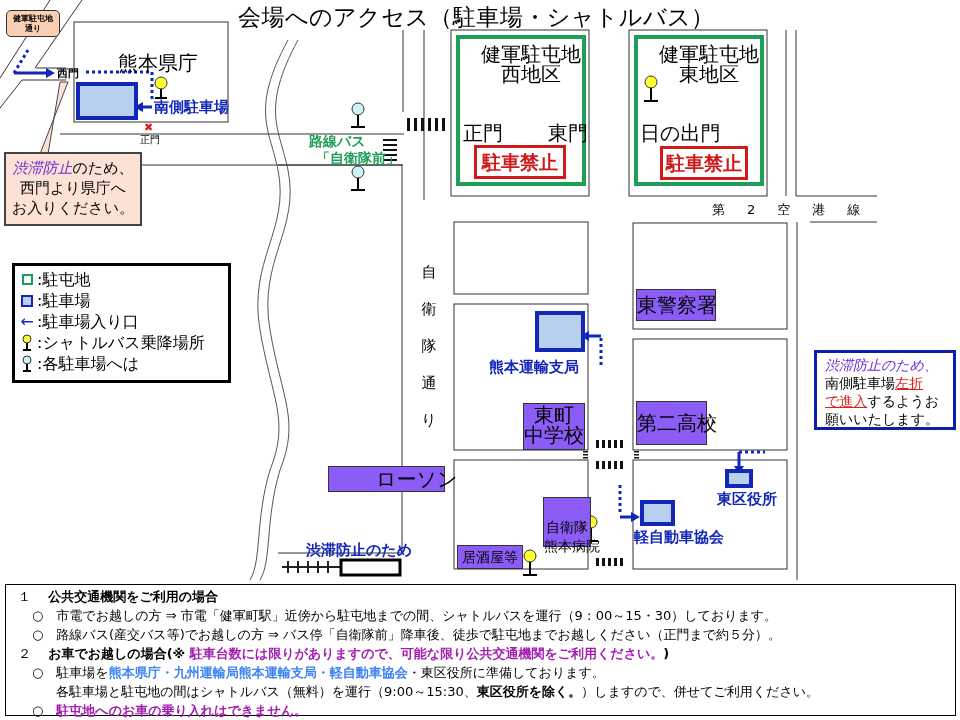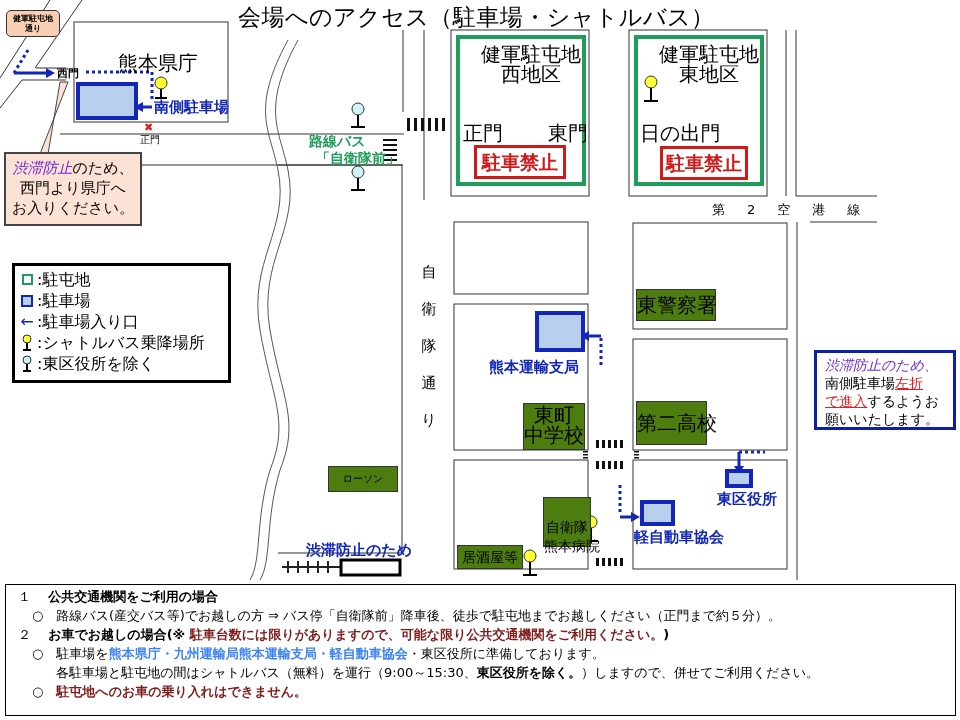--- a/index.html
+++ b/index.html
@@ -1,21 +1,21 @@
 <!DOCTYPE html>
 <html><head>
 <meta charset="utf-8">
 <style>
   html, body { margin:0; padding:0; background:#fff; }
   body { width:960px; height:720px; position:relative; overflow:hidden;
          font-family:"DejaVu Sans", sans-serif; color:#000; }
   .abs { position:absolute; }
   svg.map { position:absolute; left:0; top:0; }
   .title { left:238px; top:2px; font-size:23px; letter-spacing:0.5px; white-space:nowrap; }
-  .box { position:absolute; border:1px solid #333; background:#4d7c0f; }
+  .box { position:absolute; border:1px solid #333; background:#8b5cf6; }
   .label { position:absolute; white-space:nowrap; font-size:20px; }
   .lbl-c { text-align:center; line-height:20px;margin-left:10px; }
   .green-lot { position:absolute; border:4px solid #1f9e5a; box-sizing:border-box; }
   .nopark { position:absolute; border:3px solid #d01919; color:#d01919; font-weight:bold;
             font-size:19px; text-align:center; line-height:28px; box-sizing:border-box; background:#fff; }
   .blue-lot { position:absolute; border:4px solid #1226b8; background:#b8d0ee; box-sizing:border-box; }
   .blue-label { position:absolute; color:#1226b8; font-weight:bold; font-size:15px; white-space:nowrap; }
   .green-label { position:absolute; color:#1f9e5a; font-weight:bold; font-size:14px; white-space:nowrap; line-height:17px; }
   .callout { position:absolute; background:#fbe2d5; border:2px solid #444; box-sizing:border-box;
              font-size:15px; line-height:20px; text-align:center; padding-top:4px; }
@@ -27,21 +27,21 @@
   .sq-green { width:11px; height:11px; border:2px solid #1f9e5a; box-sizing:border-box; }
   .sq-blue { width:12px; height:12px; border:2px solid #1226b8; background:#b8d0ee; box-sizing:border-box; }
   .note-blue { position:absolute; left:814px; top:350px; width:142px; height:80px; border:3px solid #0b1fa8;
                box-sizing:border-box; font-size:14px; line-height:18px; padding:3px 0 0 8px; background:#fff; }
   .note-blue u { color:#e02020; text-decoration:underline; }
   .bottom { position:absolute; left:5px; top:584px; width:951px; height:132px; border:1px solid #000;
             box-sizing:border-box; font-size:13px; line-height:19px; padding:2px 0 0 12px; }
   .bottom .line { white-space:nowrap; }
   .bold { font-weight:bold; }
   .bblue { color:#3b82f6; font-weight:bold;text-align:right; }
-  .bred { color:#7f1d1d; font-weight:bold; }
+  .bred { color:#a21caf; font-weight:bold; }
   .vert { position:absolute; left:420px; top:254px; width:18px; font-size:15px; line-height:37px; text-align:center; }
   .sign { position:absolute; left:6px; top:10px; width:54px; height:27px; background:#f8cfb3; border:1px solid #333;
           border-radius:5px; font-size:8px; font-weight:bold; text-align:center; line-height:10px; padding-top:3px; box-sizing:border-box; }
 </style>
 </head>
 <body>
 
 <svg class="map" width="960" height="720">
 
   <line x1="0" y1="78" x2="50" y2="0" stroke="#333" stroke-width="1"></line>
@@ -236,21 +236,21 @@
 </div>
 
 <div class="box label" style="left:636px;top:289px;width:78px;height:30px;line-height:30px;text-align:center;">東警察署</div>
 <div class="blue-lot" style="left:535px;top:311px;width:50px;height:41px;"></div>
 <div class="blue-label" style="left:489px;top:358px;">熊本運輸支局</div>
 <div class="box label lbl-c" style="left:513px;top:403px;width:60px;height:44px;padding-top:1px;">
   <div>東町</div>
   <div>中学校</div>
 </div>
 <div class="box label" style="left:636px;top:401px;width:69px;height:42px;line-height:42px;text-align:center;">第二高校</div>
-<div class="box label" style="left:328px;top:466px;width:68px;height:24px;line-height:24px;text-align:center;font-size:10px;">ローソン</div>
+<div class="box label" style="left:328px;top:466px;width:68px;height:24px;line-height:24px;text-align:center;font-size:20px;padding-left:47px;">ローソン</div>
 <div class="blue-label" style="left:306px;top:541px;">渋滞防止のため</div>
 <div class="box label lbl-c" style="left:533px;top:497px;width:48px;height:50px;font-size:14px;line-height:19px;padding-top:20px;box-sizing:border-box;">
   <div>自衛隊</div>
   <div>熊本病院</div>
 </div>
 <div class="box label" style="left:457px;top:545px;width:64px;height:22px;line-height:22px;text-align:center;font-size:14px;">居酒屋等</div>
 <div class="blue-lot" style="left:640px;top:500px;width:35px;height:26px;"></div>
 <div class="blue-label" style="left:634px;top:528px;">軽自動車協会</div>
 <div class="blue-lot" style="left:725px;top:469px;width:28px;height:19px;"></div>
 <div class="blue-label" style="left:717px;top:490px;">東区役所</div>
@@ -288,31 +288,32 @@
     </div>
   <div class="row">
       <span class="sym">
         <svg width="10" height="18">
           <circle cx="5" cy="5" r="4" fill="#cdf2f7" stroke="#333"></circle>
           <line x1="5" y1="9" x2="5" y2="16" stroke="#000" stroke-width="2"></line>
           <line x1="1" y1="16" x2="9" y2="16" stroke="#000" stroke-width="2"></line>
         </svg>
       </span>
       <span>:</span>
-      <span>東区役所を除く</span>
+      <span>各駐車場へは</span>
     </div>
 </div>
 
 <div class="note-blue">
   <div class="red">渋滞防止のため、</div>
   <div><span>南側駐車場</span><u>左折</u></div>
   <div><u>で進入</u><span>するようお</span></div>
   <div>願いいたします。</div>
 </div>
 
 <div class="bottom">
   <div class="line"><span>１</span>　 <span class="bold">公共交通機関をご利用の場合</span></div>
+  <div class="line" style="padding-left:14px;">○　市電でお越しの方 ⇒ 市電「健軍町駅」近傍から駐屯地までの間、シャトルバスを運行（9：00～15・30）しております。</div>
   <div class="line" style="padding-left:14px;">○　路線バス(産交バス等)でお越しの方 ⇒ バス停「自衛隊前」降車後、徒歩で駐屯地までお越しください（正門まで約５分）。</div>
   <div class="line"><span>２</span>　 <span class="bold">お車でお越しの場合(※ </span><span class="bred">駐車台数には限りがありますので、可能な限り公共交通機関をご利用ください。</span><span class="bold">)</span></div>
   <div class="line" style="padding-left:14px;"><span>○　駐車場を</span><span class="bblue">熊本県庁・九州運輸局熊本運輸支局・軽自動車協会</span><span>・東区役所に準備しております。</span></div>
   <div class="line" style="padding-left:38px;"><span>各駐車場と駐屯地の間はシャトルバス（無料）を運行（9:00～15:30、</span><span class="bold">東区役所を除く。</span><span>）しますので、併せてご利用ください。</span></div>
   <div class="line" style="padding-left:14px;"><span>○　</span><span class="bred">駐屯地へのお車の乗り入れはできません。</span></div>
 </div>
 
 </body></html>

